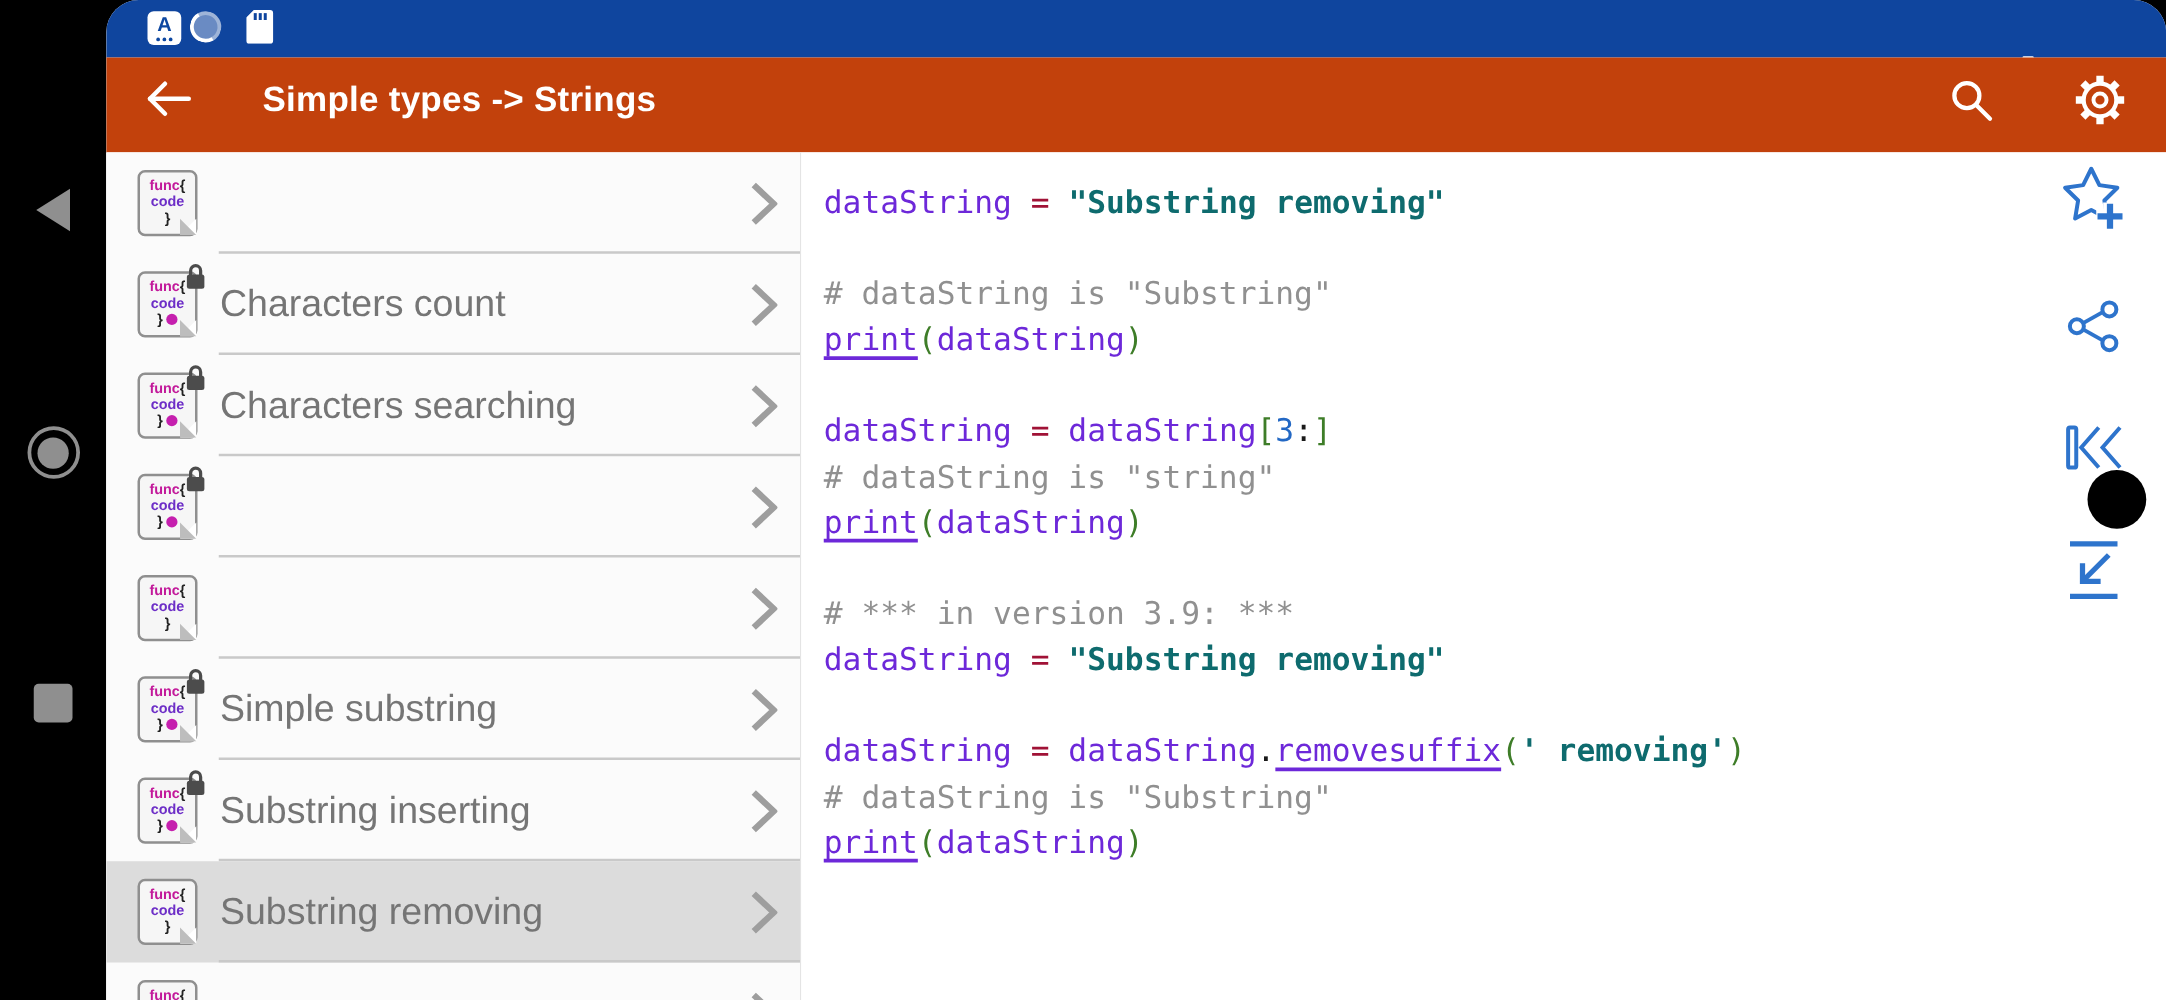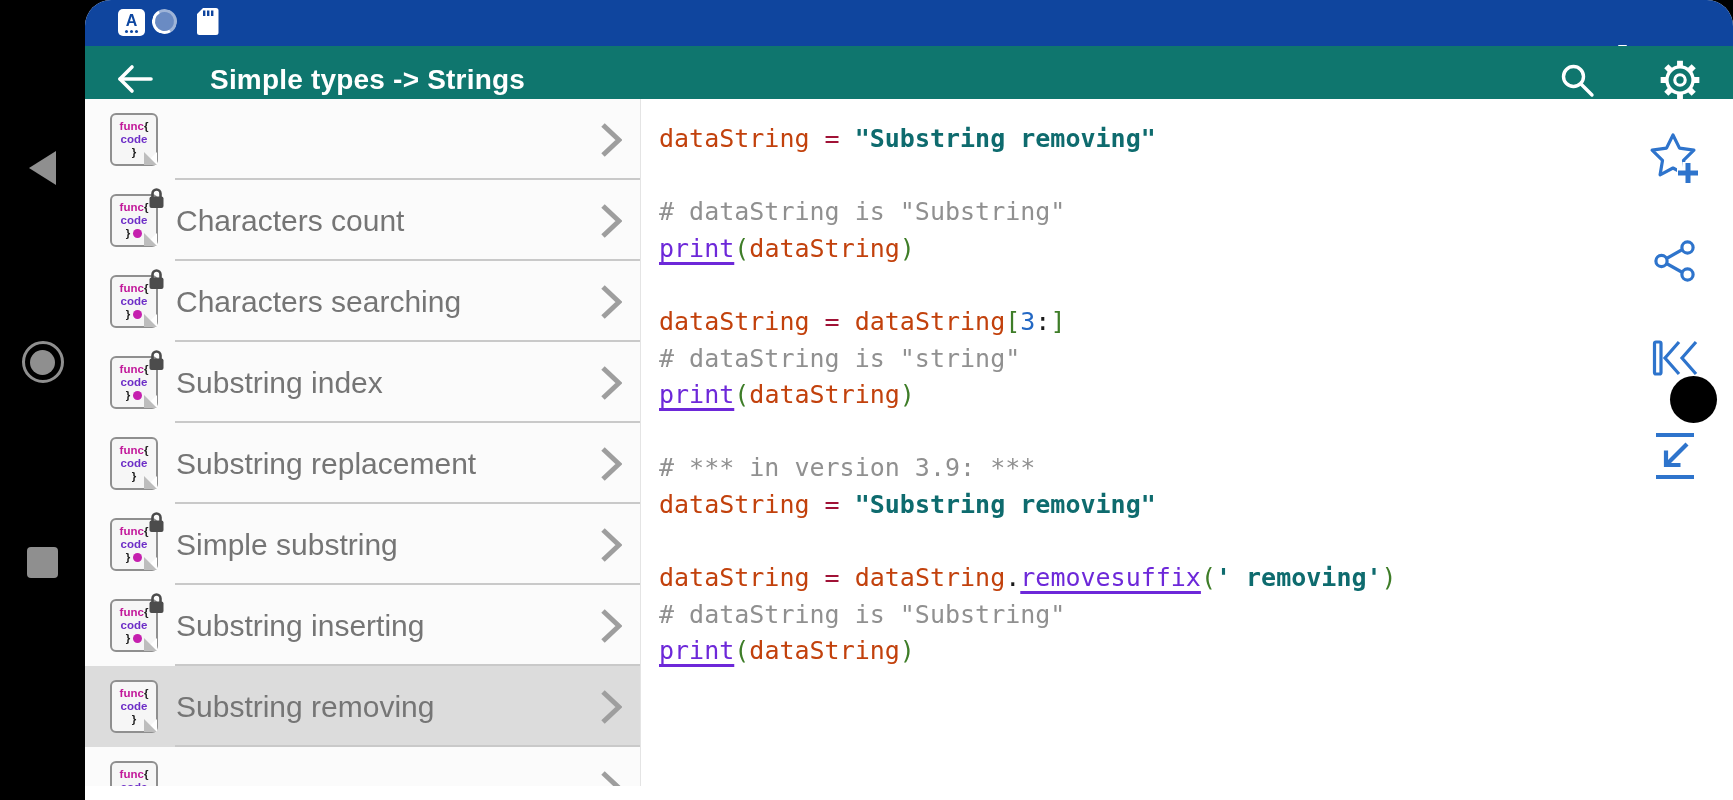--- a/index.html
+++ b/index.html
@@ -27,21 +27,21 @@
   .a-badge .dots i{width:3px;height:3px;background:#0d47a1;border-radius:50%;}
   .spin{left:67px;width:25px;height:25px;border-radius:50%;background:rgba(255,255,255,.38);
         border:3px solid rgba(255,255,255,.35);border-left-color:#fff;border-bottom-color:#fff;box-sizing:border-box;transform:rotate(15deg);}
   .sd{left:112px;top:8px;}
   .sb-right{position:absolute;right:33px;top:0;height:46px;display:flex;align-items:center;gap:13px;margin-top:38px;}
   .battery{width:17px;height:27px;background:#fff;border-radius:2px;position:relative;}
   .battery:before{content:"";position:absolute;top:-3px;left:4px;width:9px;height:3px;background:#fff;border-radius:1px 1px 0 0;}
   .clock{color:#fff;font-size:27px;font-weight:bold;letter-spacing:.5px;}
 
   
-  .app-bar{position:relative;height:53px;background:#0f766e;display:flex;align-items:center;text-decoration:underline;}
+  .app-bar{position:relative;height:76px;background:#c2410c;display:flex;align-items:center;text-decoration:underline;}
   .back-btn{position:absolute;left:28px;top:11px;width:44px;height:44px;display:flex;align-items:center;justify-content:center;}
   .bar-title{position:absolute;left:125px;top:0;height:67px;display:flex;align-items:center;
              color:#fff;font-size:28px;font-weight:bold;letter-spacing:.2px;}
   .action-btn{position:absolute;top:11px;width:46px;height:46px;display:flex;align-items:center;justify-content:center;}
   .search-btn{left:1469px;}
   .gear-btn{left:1572px;}
 
   
   .content{position:relative;display:flex;height:687px;background:#fff;}
 
@@ -65,21 +65,21 @@
   .s-row.locked .lock{display:block;}
   .s-row .dot{display:none;}
   .s-row.locked .dot{display:inline-block;}
   .s-label{margin-left:18px;color:#757575;font-size:30px;white-space:nowrap;}
   .chev{position:absolute;right:18px;top:50%;transform:translateY(-50%);}
 
   
   .code-pane{flex:1;background:#fff;padding:22px 0 0 18px;overflow:hidden;
              font-family:"DejaVu Sans Mono",monospace;font-size:25px;}
   .code-line{height:36.6px;line-height:36.6px;white-space:pre;}
-  .tk-d{color:#c2410c;}
+  .tk-d{color:#6d28d9;}
   .tk-o{color:#a01236;}
   .tk-s{color:#0e6b6e;font-weight:bold;}
   .tk-c{color:#909090;}
   .tk-b{color:#3e7d28;}
   .tk-n{color:#2368c4;}
   .tk-p{color:#1a1a1a;}
   .tk-f{color:#6d28d9;text-decoration:underline;text-decoration-thickness:2.5px;text-underline-offset:5px;}
 
   
   .fab{position:absolute;display:flex;align-items:center;justify-content:center;z-index:5;}
@@ -236,34 +236,32 @@
       <div class="p">code</div>
       <div><span class="b">}</span><span class="dot"></span></div>
       <div class="doc-fold"></div>
       <div class="lock">
         <svg width="19" height="22" viewBox="0 0 19 22">
           <path d="M5.5 10 V6.5 a4 4 0 0 1 8 0 V10" fill="none" stroke="#4c4c4c" stroke-width="2.6"></path>
           <rect x="2.5" y="9.5" width="14" height="11.5" rx="2" fill="#4c4c4c"></rect>
         </svg>
       </div>
     </div>
-    <div class="s-label">Substring index</div>
     <svg class="chev" width="22" height="36" viewBox="0 0 22 36">
       <polyline points="3,3 19,18 3,33" fill="none" stroke="#9e9e9e" stroke-width="5"></polyline>
     </svg>
   </div>
           <div class="s-row">
     <div class="doc-icon">
       <div><span class="m">func</span><span class="b">{</span></div>
       <div class="p">code</div>
       <div><span class="b">}</span></div>
       <div class="doc-fold"></div>
 
     </div>
-    <div class="s-label">Substring replacement</div>
     <svg class="chev" width="22" height="36" viewBox="0 0 22 36">
       <polyline points="3,3 19,18 3,33" fill="none" stroke="#9e9e9e" stroke-width="5"></polyline>
     </svg>
   </div>
           <div class="s-row locked">
     <div class="doc-icon">
       <div><span class="m">func</span><span class="b">{</span></div>
       <div class="p">code</div>
       <div><span class="b">}</span><span class="dot"></span></div>
       <div class="doc-fold"></div>

